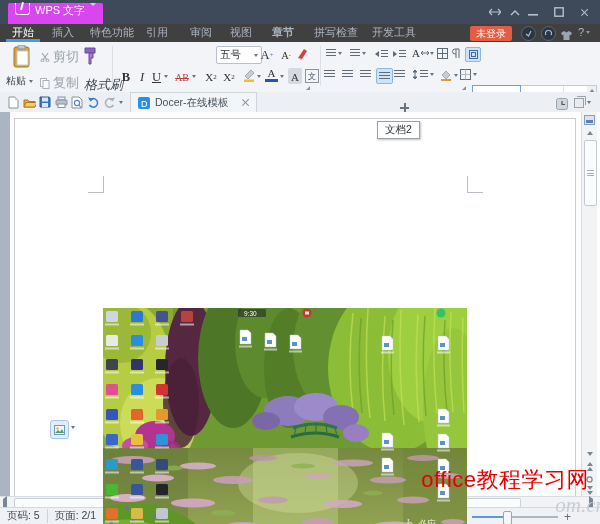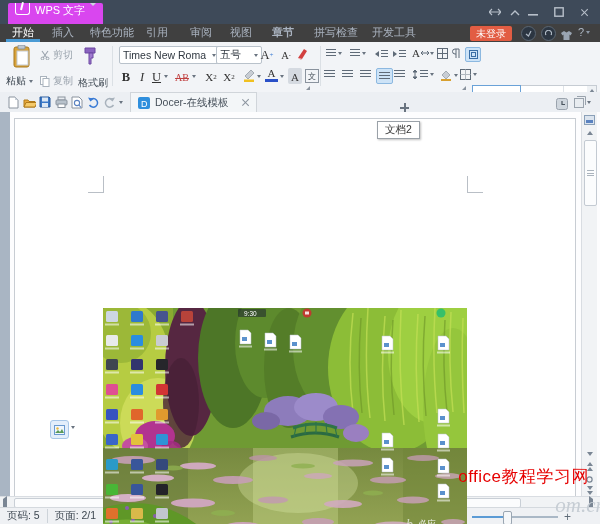--- a/index.html
+++ b/index.html
@@ -21,21 +21,21 @@
   .mtab{position:absolute;top:0;height:18px;line-height:17px;font-size:11px;color:#a9b2bf;text-align:center;}
   .mtab.active{color:#fff;}
   .mtab.active::after{content:"";position:absolute;left:-4px;right:-4px;bottom:0;height:3px;background:#4a9ad4;}
   .loginbtn{position:absolute;top:2px;height:15px;background:#e25d43;color:#fff;font-size:10px;
             border-radius:2px;display:flex;align-items:center;padding:0 6px;}
   .circico{width:13px;height:13px;border-radius:50%;background:#2c3642;border:1px solid #5a6673;
            display:flex;align-items:center;justify-content:center;color:#aeb8c4;font-size:8px;}
   
   .ribbon{left:0;top:42px;width:600px;height:50px;background:#f2f4f7;border-bottom:1px solid #cfd5db;}
   .rsep{position:absolute;top:4px;bottom:6px;width:1px;background:#dbe0e5;}
-  .rlabel{font-size:10px;color:#3c4650;}
+  .rlabel{font-size:13px;color:#3c4650;}
   .gray{color:#9aa3ad;}
   .combo{position:absolute;height:16px;background:#fff;border:1px solid #b9c2cb;border-radius:2px;
          display:flex;align-items:center;font-size:10.5px;color:#2f3740;padding:0 3px;justify-content:space-between;}
   .caret{width:0;height:0;border-left:3px solid transparent;border-right:3px solid transparent;border-top:3.5px solid #6a7480;display:inline-block;}
   .caretsm{border-left-width:2.5px;border-right-width:2.5px;border-top-width:3px;}
   .fbtn{position:absolute;height:16px;display:flex;align-items:flex-end;justify-content:center;
         font-family:"Liberation Serif",serif;font-size:12.5px;color:#333;line-height:13px;}
   .hl{background:#cde3f7;border:1px solid #8cb8e0;border-radius:2px;}
   .lns{width:11px;height:9px;background:repeating-linear-gradient(to bottom,#5f6b78 0 1px,transparent 1px 3px);}
   .iconbox{position:absolute;display:flex;align-items:center;justify-content:center;}
@@ -81,21 +81,21 @@
   .statusbar{left:0;top:507px;width:600px;height:17px;background:#eff1f4;border-top:1px solid #d4d9de;box-sizing:border-box;
              display:flex;align-items:center;font-size:10.5px;color:#3c4650;}
   .seg{padding:0 7px;border-right:1px solid #cdd3d9;display:flex;align-items:center;gap:4px;white-space:nowrap;}
   .viewbtn{width:16px;height:13px;border-radius:2px;display:flex;align-items:center;justify-content:center;}
   .viewglyph{width:9px;height:8px;border:1px solid #5f6b78;background:linear-gradient(#fff,#fff);}
   
   .tooltip{left:377px;top:121px;background:#fff;border:1px solid #9aa1a8;box-shadow:1px 1px 2px rgba(0,0,0,.25);
            font-size:10.5px;color:#333;padding:1px 7px;z-index:40;}
   .layoutbtn{left:50px;top:308px;width:17px;height:17px;background:#e3eefb;border:1px solid #a8c7e8;border-radius:3px;
              display:flex;align-items:center;justify-content:center;z-index:20;}
-  .wm-title{right:11px;top:465px;color:#e60000;font-size:17px;letter-spacing:0.5px;z-index:51;white-space:nowrap;}
+  .wm-title{right:11px;top:465px;color:#e60000;font-size:22px;letter-spacing:0.5px;z-index:51;white-space:nowrap;}
   .wm-url{right:9px;top:498px;color:#e60000;font-size:15.5px;z-index:51;white-space:nowrap;}
   .wm-ghost{right:-6px;top:493px;color:#c6cdd4;font-size:21px;font-style:italic;font-family:"Liberation Serif",serif;z-index:50;}
   .imgwrap{left:103px;top:196px;width:364px;height:249px;z-index:10;}
 </style>
 </head>
 <body>
 
 <div class="app">
 
   <div class="abs titlebar">
@@ -188,27 +188,23 @@
           <rect x="3" y="2.5" width="6" height="8" fill="#fff" stroke="#aab3bd"></rect>
         </svg>
       <span class="rlabel gray">复制</span>
     </div>
     <div class="abs" style="left:82px;top:4px;">
       <svg width="18" height="22">
           <path d="M3,2 h10 v5 h-10 z" fill="#8a63c0" stroke="#6a46a0"></path>
           <path d="M7,7 h4 v5 h-2 v6 h-2 v-6 z" fill="#a07ad0" stroke="#6a46a0"></path>
         </svg>
     </div>
-    <div class="abs rlabel" style="left:78px;top:34px;">格式刷</div>
+    <div class="abs rlabel" style="left:84px;top:34px;font-style:italic;">格式刷</div>
     <div class="rsep" style="left:112px;"></div>
 
-    <div class="combo" style="left:119px;top:4px;width:93px;">
-      <span>Times New Roma</span>
-        <span class="caret caretsm"></span>
-    </div>
     <div class="combo" style="left:216px;top:4px;width:38px;">
       <span>五号</span>
         <span class="caret caretsm"></span>
     </div>
     <div class="fbtn" style="left:259px;top:4px;width:16px;">
       <span>A</span>
         <sup style="font-size:7px;color:#3a7bd5;">+</sup>
     </div>
     <div class="fbtn" style="left:279px;top:4px;width:14px;font-size:10.5px;">
       <span>A</span>

